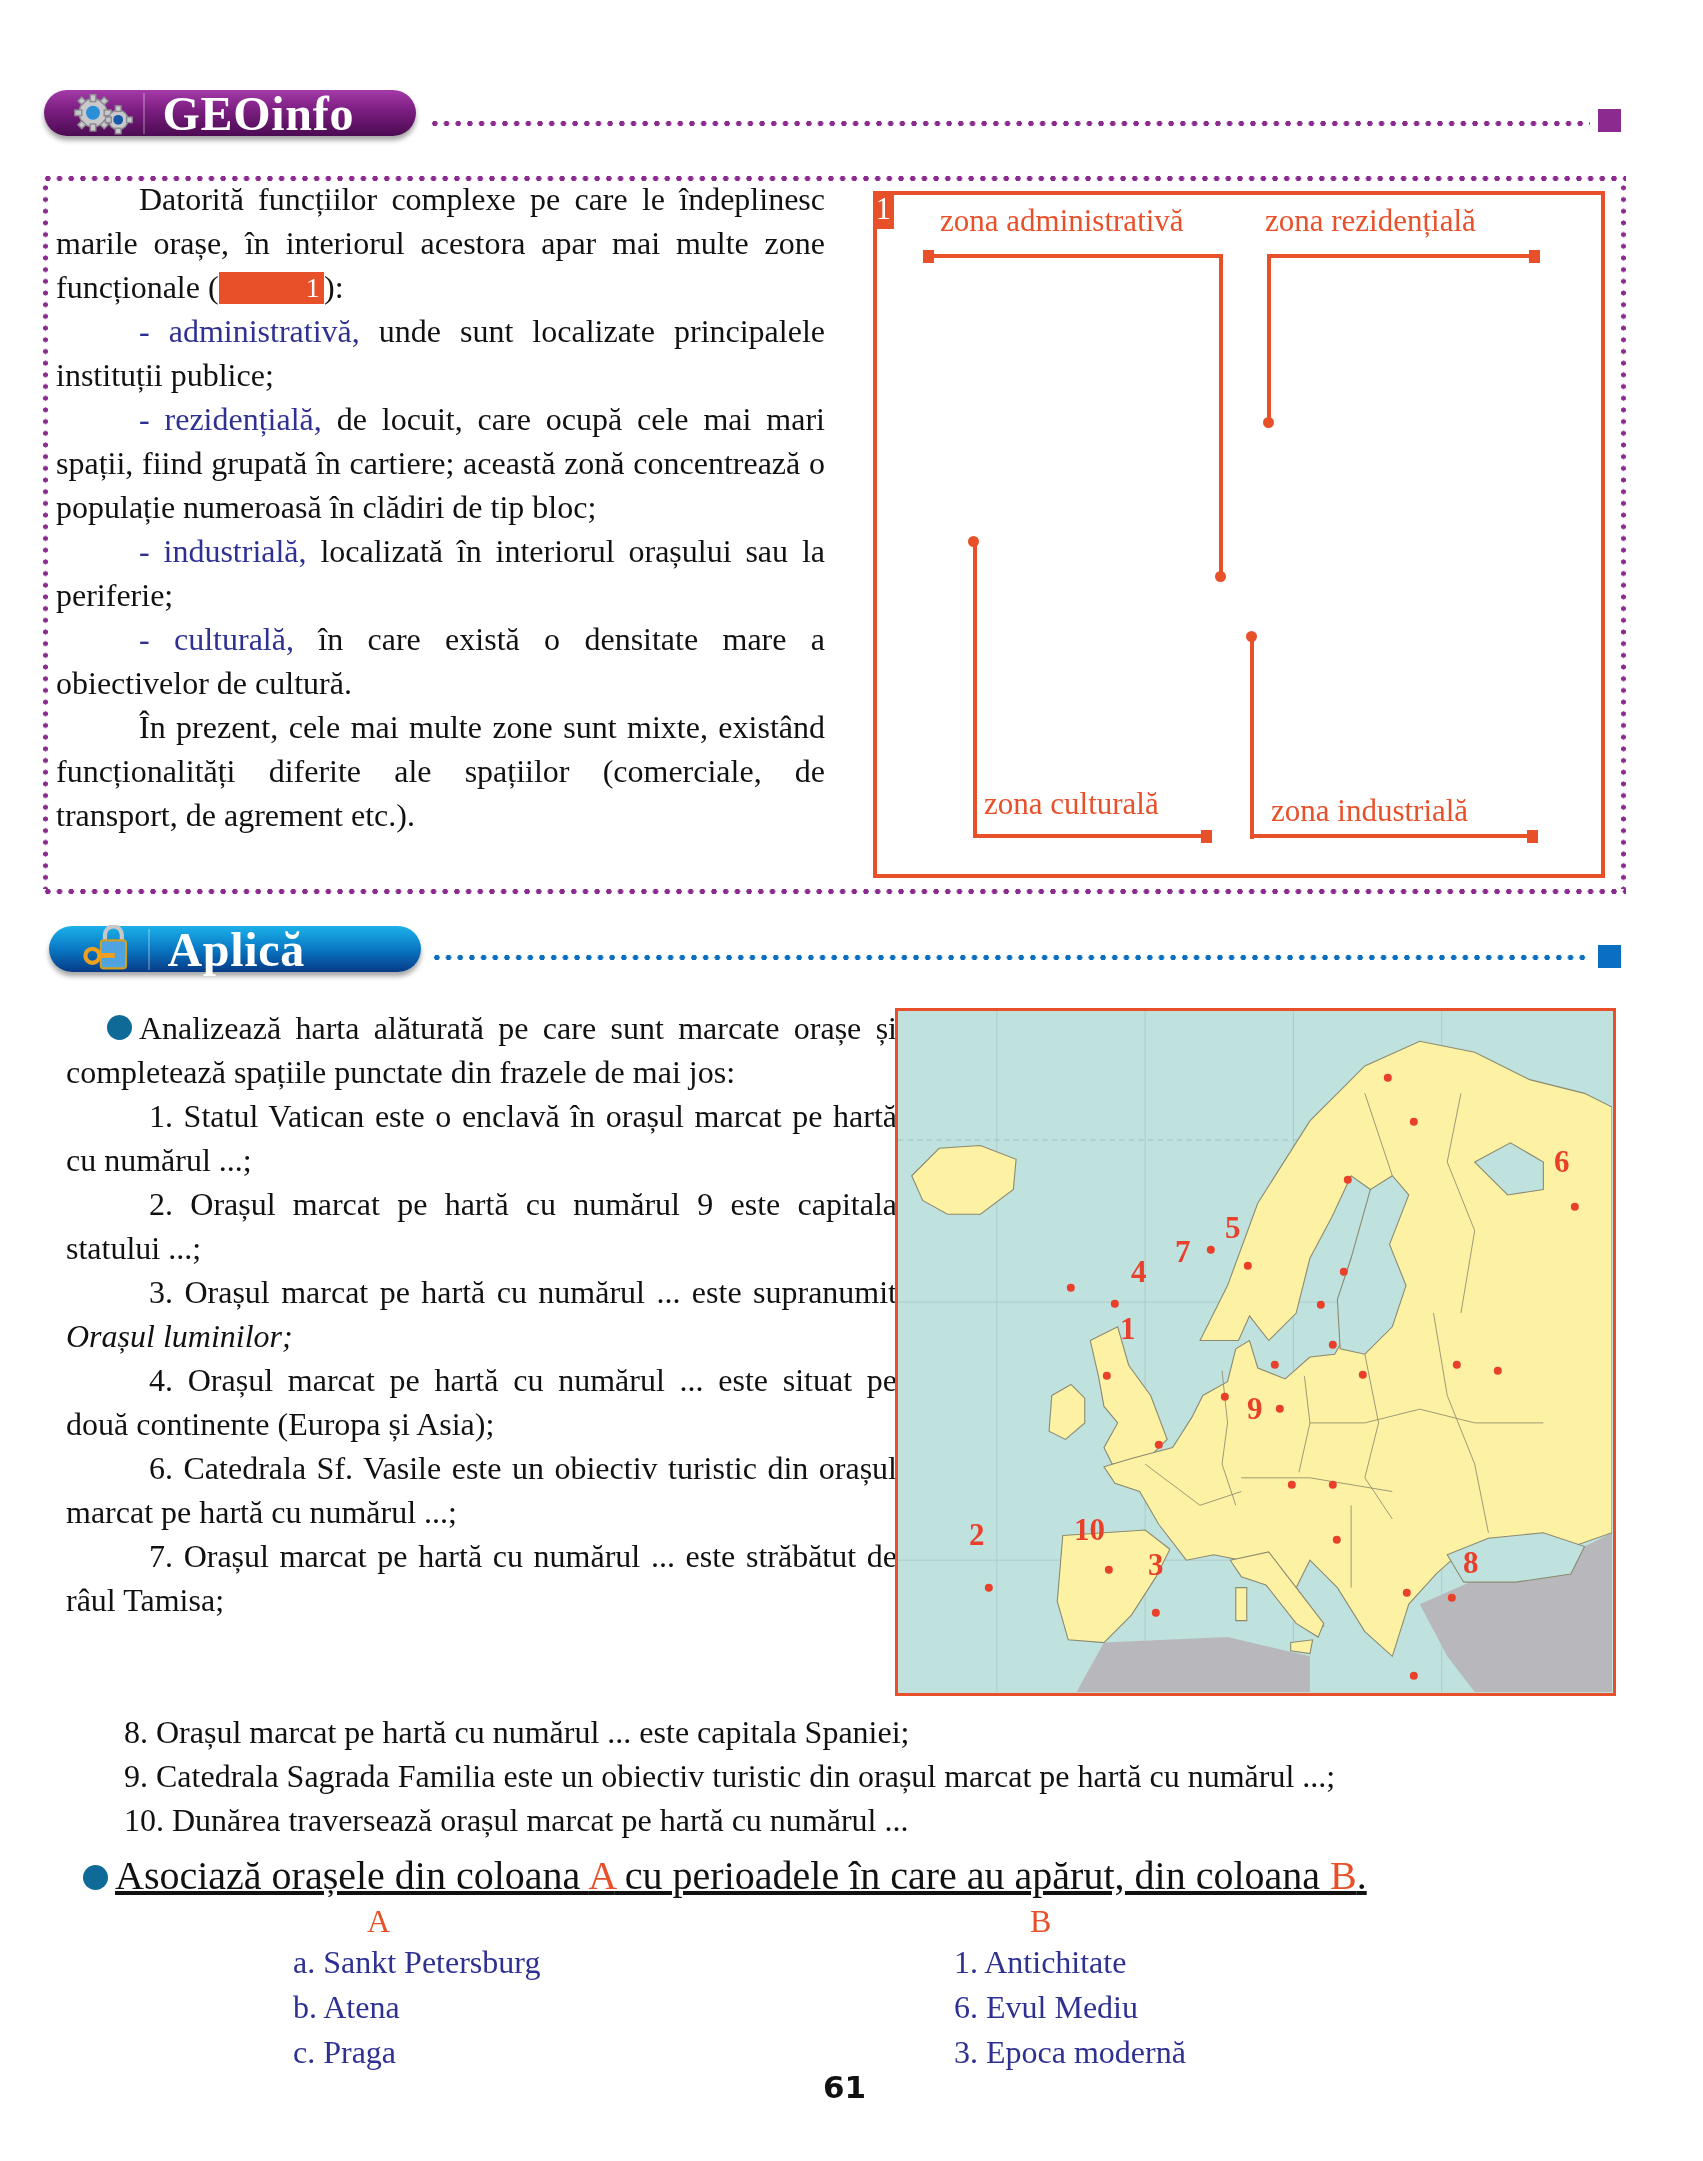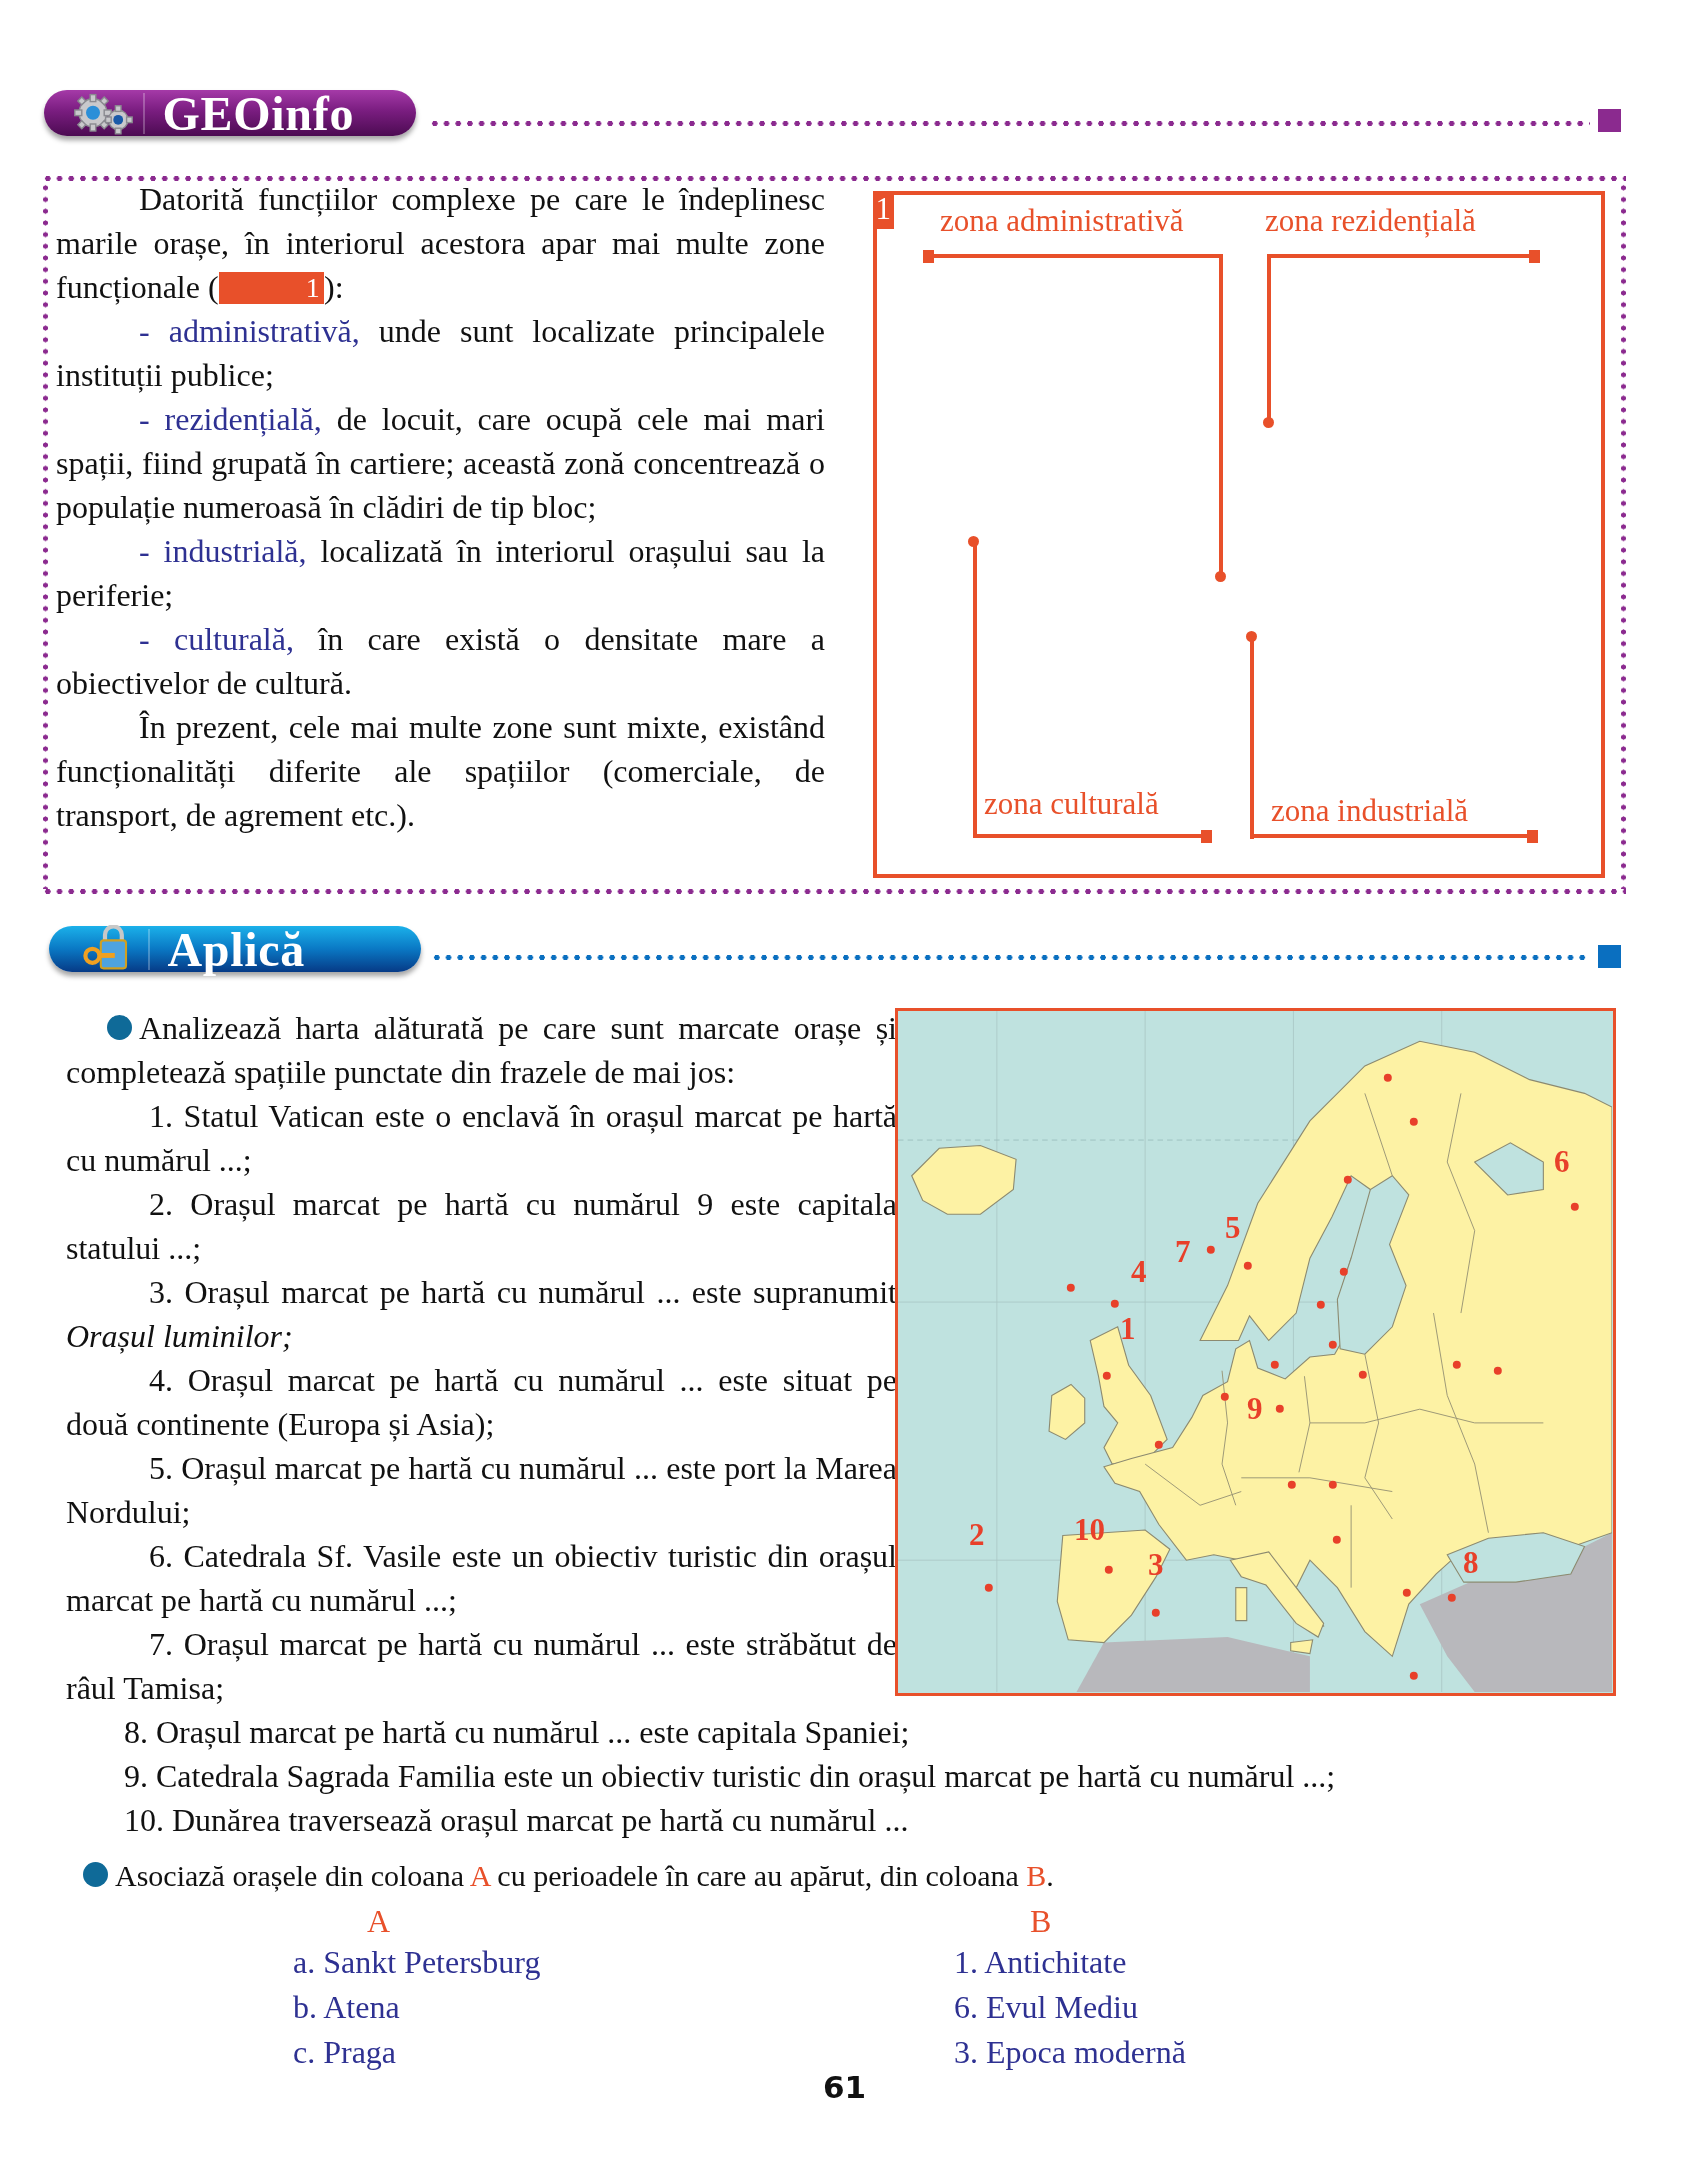--- a/index.html
+++ b/index.html
@@ -51,21 +51,21 @@
   .odot { position: absolute; width: 11.3px; height: 11.3px; border-radius: 50%; background: #e8502a; }
 
   
   .bullet { display: inline-block; width: 25px; height: 25px; border-radius: 50%; background: #0f6a98; vertical-align: -1.4px; margin-right: 7px; }
   .map { position: absolute; left: 895px; top: 1008px; width: 721px; height: 688px;
     border: 3.5px solid #e8502a; background: #bfe2df; overflow: hidden; }
   .map svg { position: absolute; left: 0; top: 0; }
   .city-dot { position: absolute; width: 8.4px; height: 8.4px; border-radius: 50%; background: #e8402a; transform: translate(-50%,-50%); }
   .city-num { position: absolute; color: #e8402a; font-weight: bold; font-size: 31px; line-height: 31px; }
 
-  .assoc { position: absolute; font-size: 30px; line-height: 44px; }
+  .assoc { position: absolute; font-size: 40px; line-height: 44px; text-decoration: underline; }
   .colA { position: absolute; color: #2e3192; font-size: 32px; line-height: 45px; }
   .colH { position: absolute; color: #e8502a; font-size: 32px; }
   .pageno { position: absolute; left: 823px; top: 2069px; font-family: "DejaVu Sans", sans-serif; font-weight: bold; font-size: 31px; }
 </style>
 </head>
 <body>
 
 <div class="pill geo">
   <span class="ico">
     <svg width="63" height="49" viewBox="0 0 90 70">
@@ -208,21 +208,20 @@
 </div>
 <div class="dotline" style="--c:#0a6fc0; left:431px; top:954px; width:1160px;"></div>
 <div class="endsq" style="left:1598px; top:945px; background:#0a6fc0;"></div>
 
 <div class="para" style="left:41px; top:1006px; width:831px;margin-left:25px;">
   <p style="text-indent:41px;"><span class="bullet"></span><span>Analizează harta alăturată pe care sunt marcate orașe și completează spațiile punctate din frazele de mai jos:</span></p>
   <p class="ind">1. Statul Vatican este o enclavă în orașul marcat pe hartă cu numărul ...;</p>
   <p class="ind">2. Orașul marcat pe hartă cu numărul 9 este capitala statului ...;</p>
   <p class="ind"><span>3. Orașul marcat pe hartă cu numărul ... este supranumit </span><i>Orașul luminilor;</i></p>
   <p class="ind">4. Orașul marcat pe hartă cu numărul ... este situat pe două continente (Europa și Asia);</p>
-  <p class="ind">5. Orașul marcat pe hartă cu numărul ... este port la Marea Nordului;</p>
   <p class="ind">6. Catedrala Sf. Vasile este un obiectiv turistic din orașul marcat pe hartă cu numărul ...;</p>
   <p class="ind">7. Orașul marcat pe hartă cu numărul ... este străbătut de râul Tamisa;</p>
 </div>
 <div class="para" style="left:124px; top:1710px; width:1408px; text-align:left;">
   <p style="text-align:left">8. Orașul marcat pe hartă cu numărul ... este capitala Spaniei;</p>
   <p style="text-align:left">9. Catedrala Sagrada Familia este un obiectiv turistic din orașul marcat pe hartă cu numărul ...;</p>
   <p style="text-align:left">10. Dunărea traversează orașul marcat pe hartă cu numărul ...</p>
 </div>
 
 <div class="map" id="europe-map">

